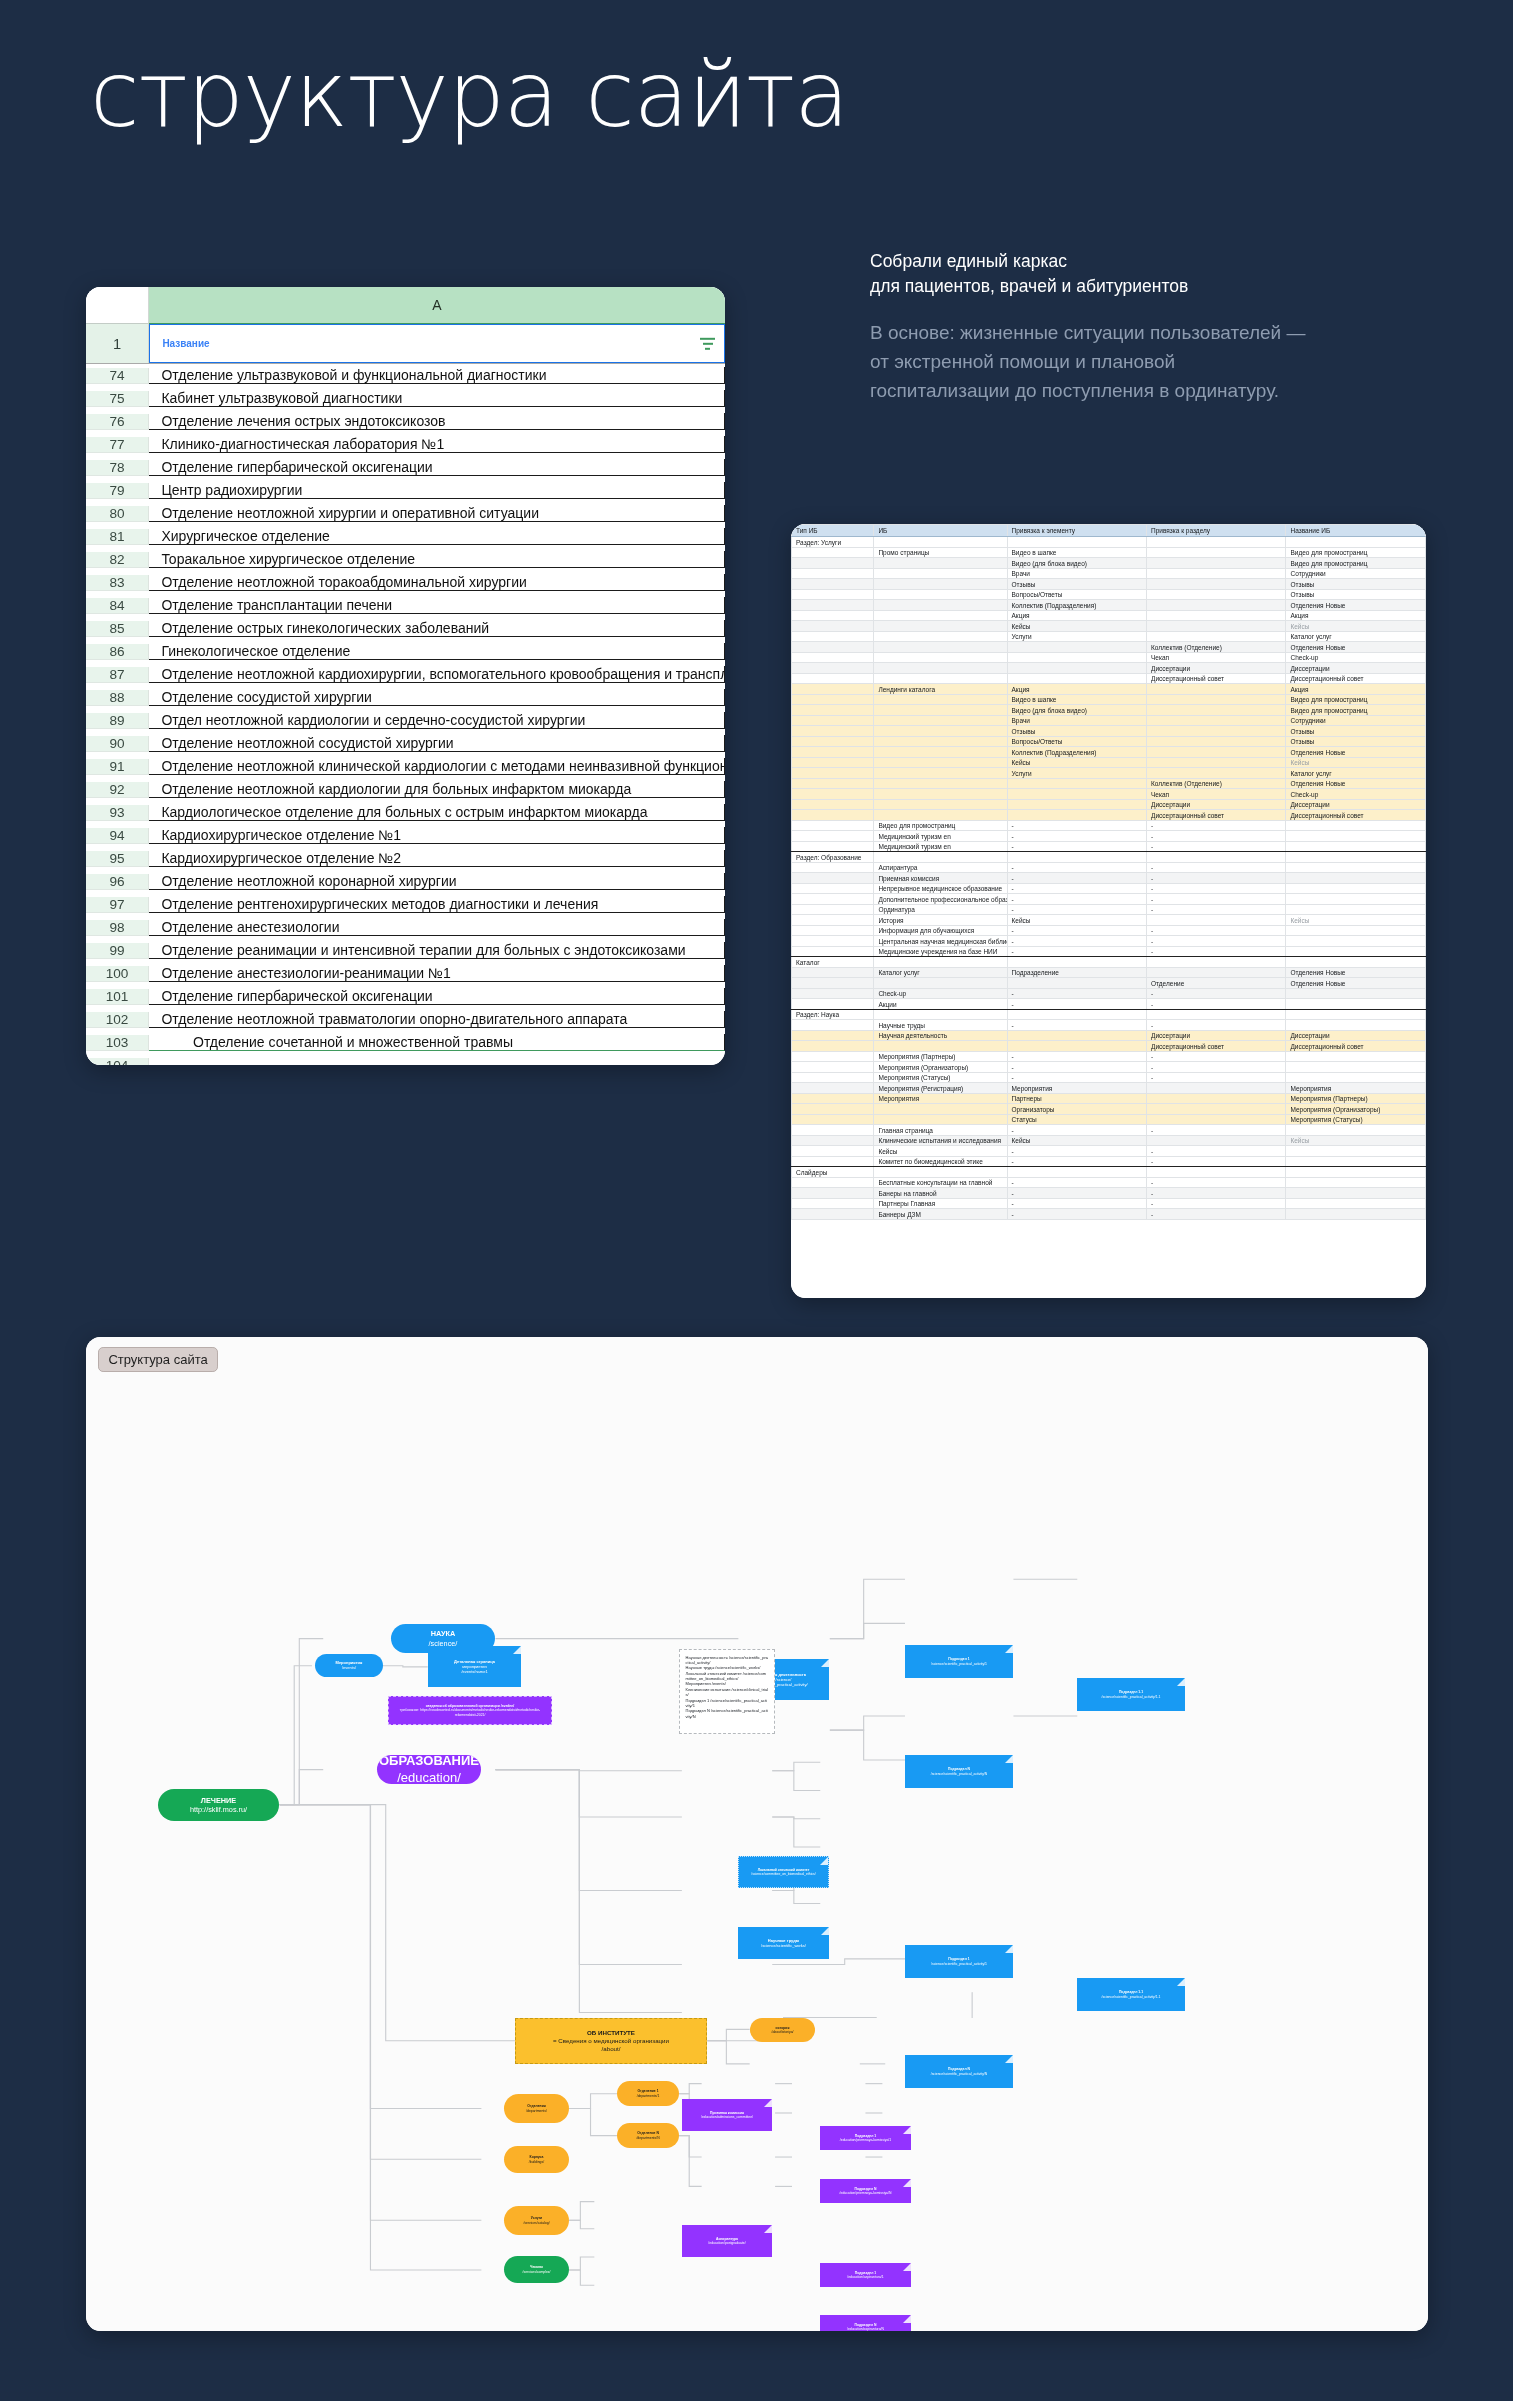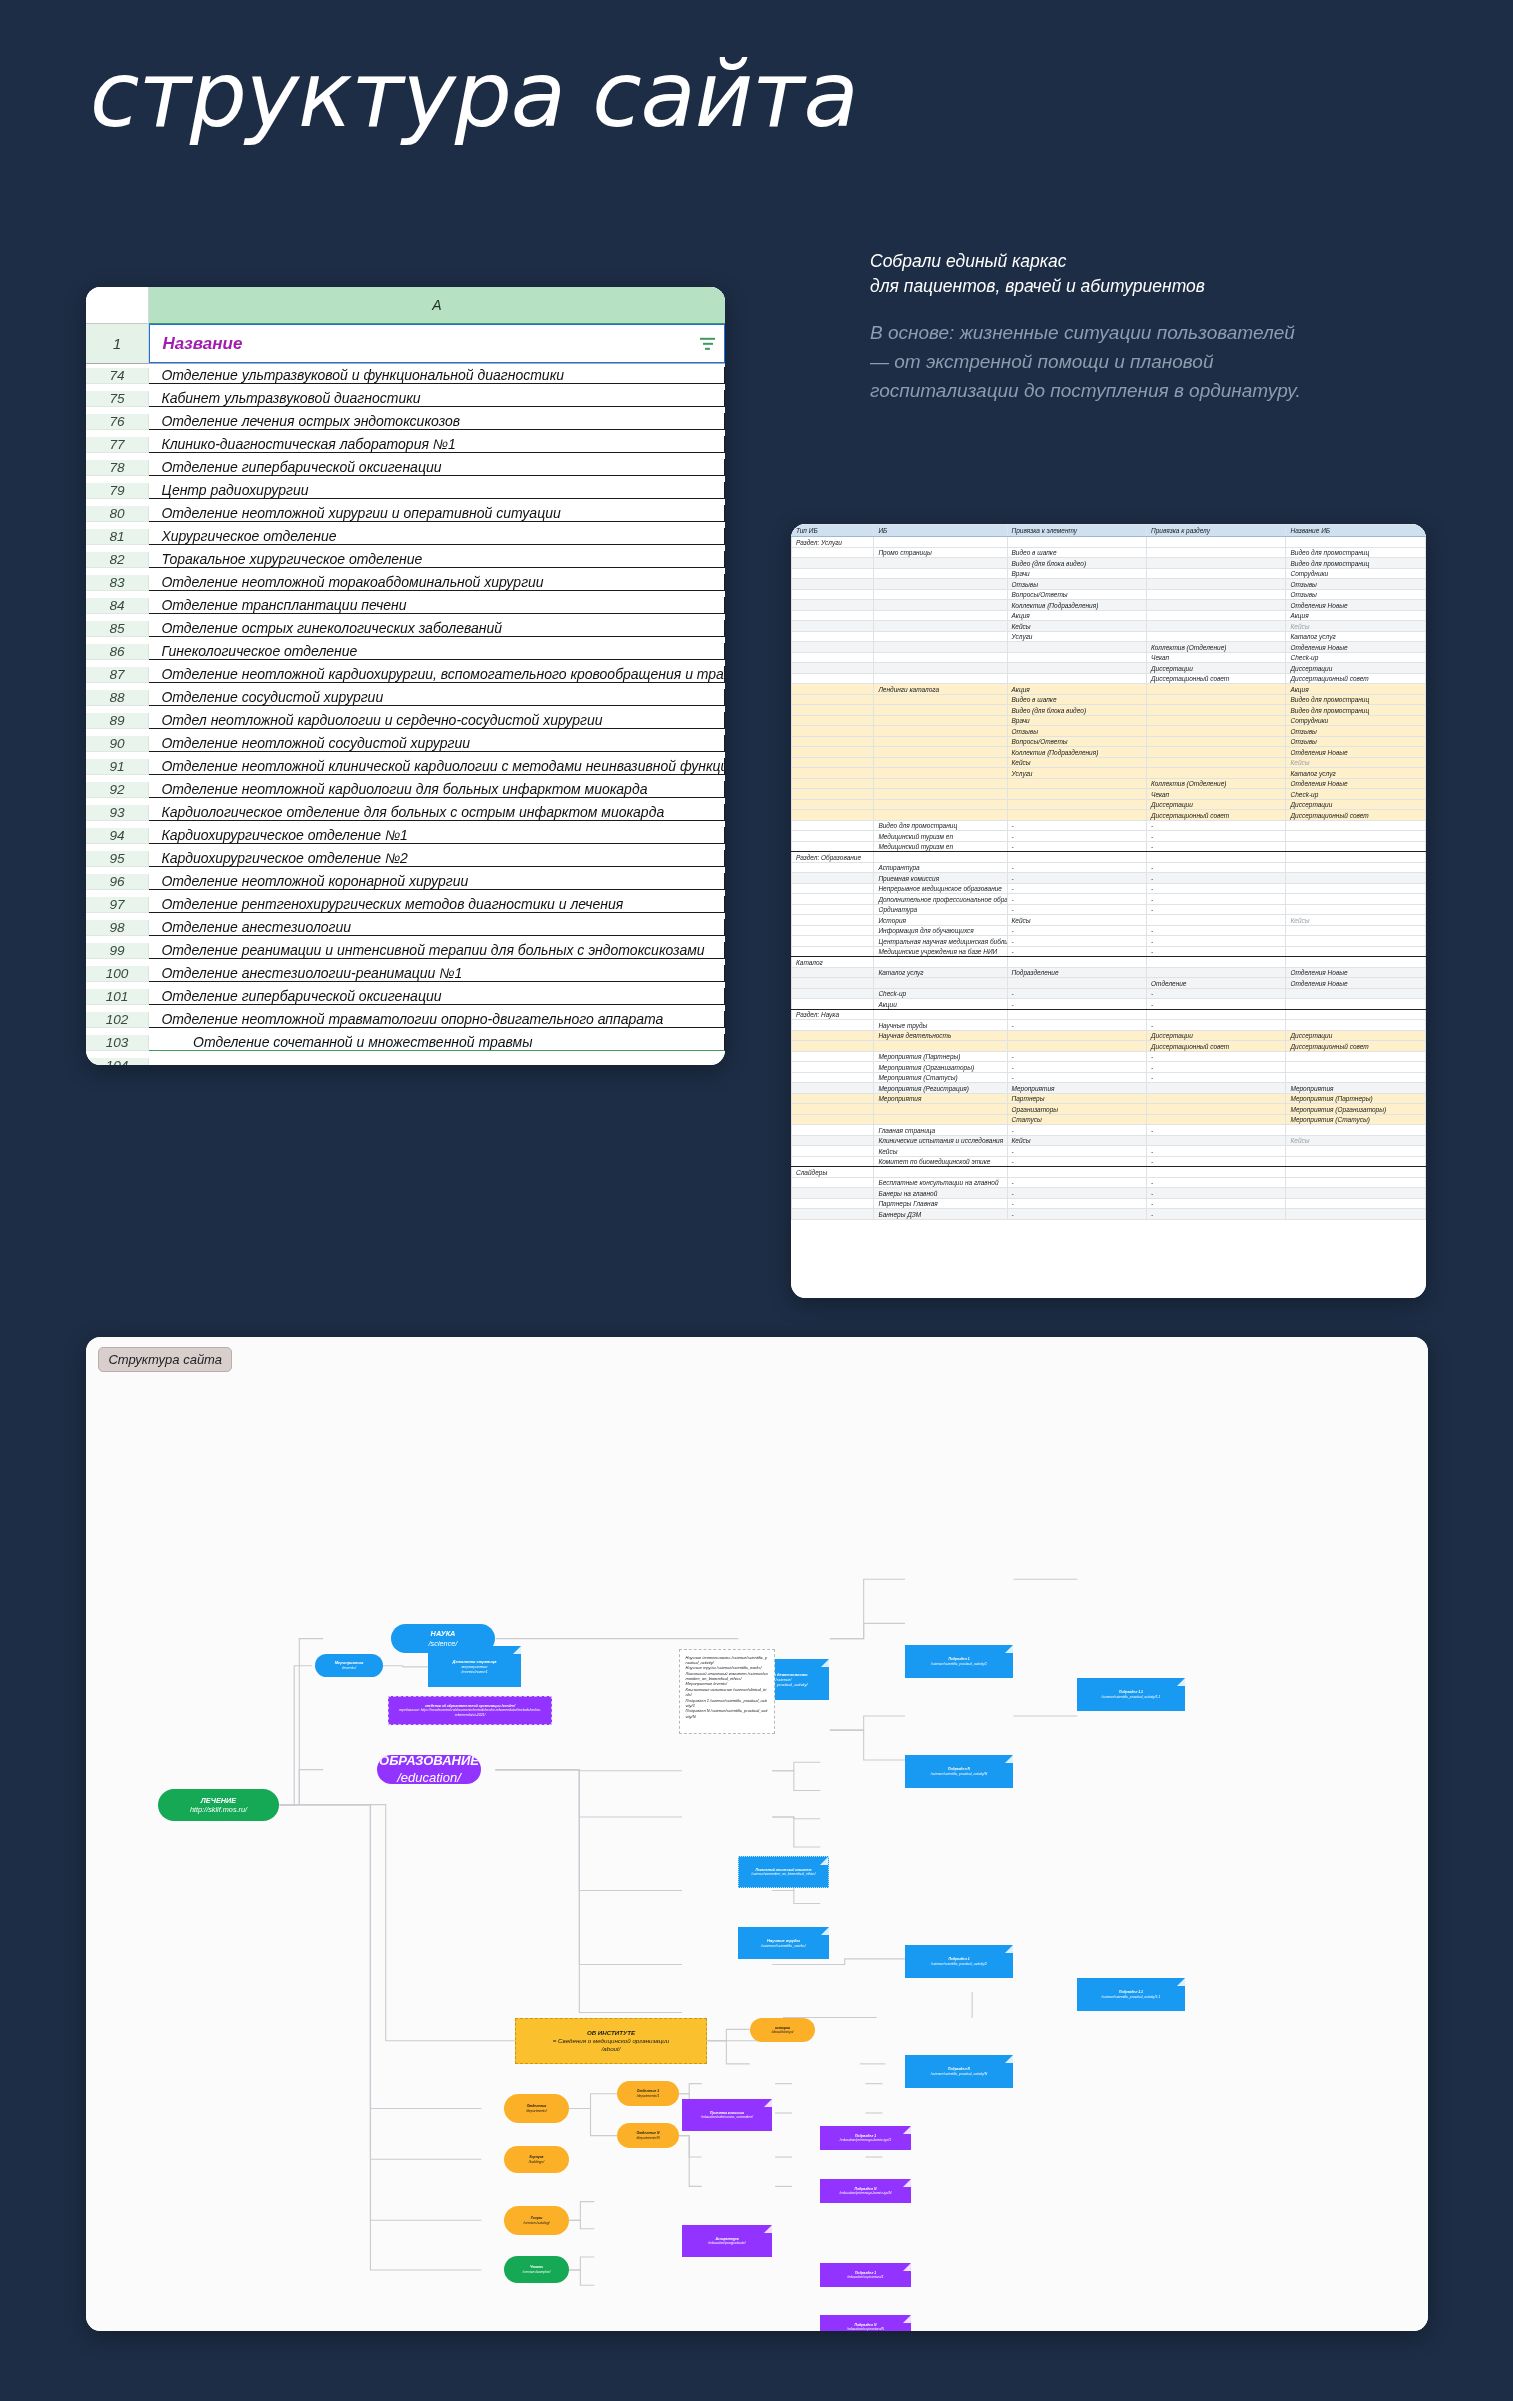--- a/index.html
+++ b/index.html
@@ -2,21 +2,21 @@
 <html lang="ru" style="font-size:9px"><head>
 <meta charset="utf-8">
 <style>
   * { box-sizing: border-box; margin: 0; padding: 0; }
   html, body {
     width: 1514px; height: 2401px;
     background: #1d2d45;
     font-family: "Liberation Sans", sans-serif;
     overflow: hidden;
   }
-  .page { position: relative; width: 1514px; height: 2401px; background: #1d2d45; font-style: italic; }
+  .page { position: relative; width: 1514px; height: 2401px; background: #1d2d45; }
 
   
   .hero-title {
     position: absolute; left: 90px; top: 50px;
     font-size: 90px; line-height: 1.0; font-weight: 300;
     color: #ffffff; letter-spacing: -1.1px;
     font-family: "DejaVu Sans", sans-serif;
   }
   .intro { position: absolute; left: 870px; top: 249px; width: 446px; }
   .intro-lead {
@@ -46,21 +46,21 @@
   .ss-corner { width: 63px; background: #ffffff; border-right: 0.6px solid #d2d8d4;
                border-bottom: 0.6px solid #c3ccc6; }
   .ss-colA { flex: 1; background: #b7e1c3; border-bottom: 1.1px solid #3f9a5d;
              display: flex; align-items: center; justify-content: center;
              font-size: 14px; color: #243126; }
   .ss-headrow { display: flex; height: 40px; border-bottom: 1.7px solid #a9aaa9; }
   .ss-headrow .rnum { width: 63px; background: #e4f2e8; border-right: 0.6px solid #d2d8d4;
              display: flex; align-items: center; justify-content: center;
              font-size: 14.7px; color: #31403a; }
   .ss-headrow .cellA { flex: 1; display: flex; align-items: center;
-             padding-left: 12.4px; font-size: 17px; font-weight: bold; color: #a21caf;
+             padding-left: 12.4px; font-size: 10px; font-weight: bold; color: #3b82f6;
              border: 1.7px solid #1a73e8; border-left: 1.7px solid #1a73e8; position: relative;}
   .filter-icon { position: absolute; right: 9px; top: 50%; transform: translateY(-50%);
              width: 14.7px; height: 12.4px; display: flex; flex-direction: column;
              justify-content: space-between; }
   .filter-icon i { display: block; height: 2.3px; background: #3f9a5d; }
   .filter-icon i:nth-child(1){ width: 14.7px; }
   .filter-icon i:nth-child(2){ width: 10.2px; margin-left: 2.3px;}
   .filter-icon i:nth-child(3){ width: 5.6px; margin-left: 4.5px;}
 
   .ss-row { display: flex; height: 23px; align-items: center; }

